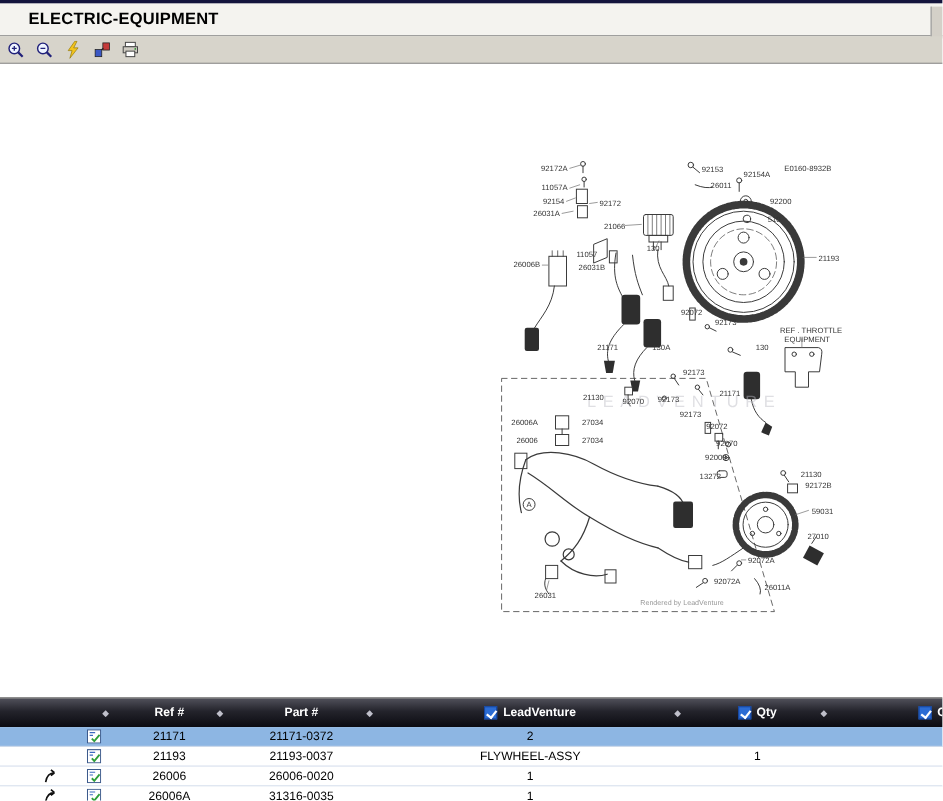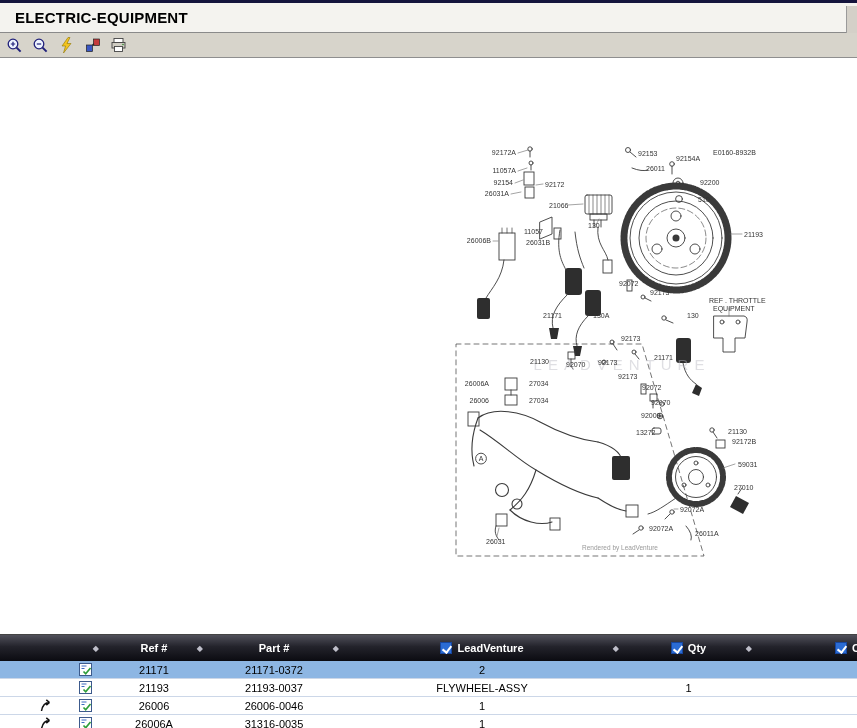--- a/index.html
+++ b/index.html
@@ -3,21 +3,21 @@
 <meta charset="utf-8">
 <style>
   *{box-sizing:border-box;}
   html,body{margin:0;padding:0;background:#fff;}
   #app{position:relative;width:857px;height:728px;overflow:hidden;background:#fff;
        font-family:"Liberation Sans","DejaVu Sans",sans-serif;}
 
   
   .titlebar{position:absolute;top:0;left:0;width:100%;height:33px;background:#f4f3ef;
             border-top:3px solid #14143c;border-bottom:1px solid #8a8a8a;
-            display:flex;align-items:center;padding-left:15px;z-index:30;}
+            display:flex;align-items:center;padding-left:26px;z-index:30;}
   .titlebar .title{font-size:15px;font-weight:bold;color:#000;letter-spacing:.2px;}
   .corner{position:absolute;top:3px;right:0;width:11px;height:29px;background:#d4d0c8;
           border-left:1px solid #9a9a9a;}
 
   
   .toolbar{position:absolute;top:33px;left:0;width:100%;height:25px;background:#d7d4cb;
            border-bottom:1px solid #8f8f8f;display:flex;align-items:center;
            padding:0 5px;gap:7px;z-index:30;}
   .tool{width:19px;height:19px;display:flex;align-items:center;justify-content:center;
         background:transparent;border:1px solid transparent;padding:0;cursor:pointer;}
@@ -378,21 +378,21 @@
       </span>
       <span class="view-icon">
         <svg width="13" height="13" viewBox="0 0 13 13">
           <rect x="0.5" y="0.5" width="12" height="12" fill="#fff" stroke="#3c5a8c"></rect>
           <path d="M2.5 3 h5 M2.5 5.5 h3" stroke="#3c6ac0" stroke-width="1" fill="none"></path>
           <path d="M4.5 8.5 l2.2 2.3 L11.5 5" stroke="#2e9e3a" stroke-width="1.7" fill="none"></path>
         </svg>
       </span>
     </div>
     <div class="td">26006</div>
-    <div class="td">26006-0046</div>
+    <div class="td">26006-0020</div>
     <div class="td">1</div>
     <div class="td"></div>
   </div>
         <div class="tr">
     <div class="td iconcell">
       <span class="sup-arrow">
         <svg width="14" height="13" viewBox="0 0 14 13">
           <path d="M1.5 12 C2.5 6 6 3.5 9.5 3.5 M9.5 3.5 l-3.2 -2.6 M9.5 3.5 l-3.2 2.6" stroke="#111" fill="none" stroke-width="1.5"></path>
         </svg>
       </span>

